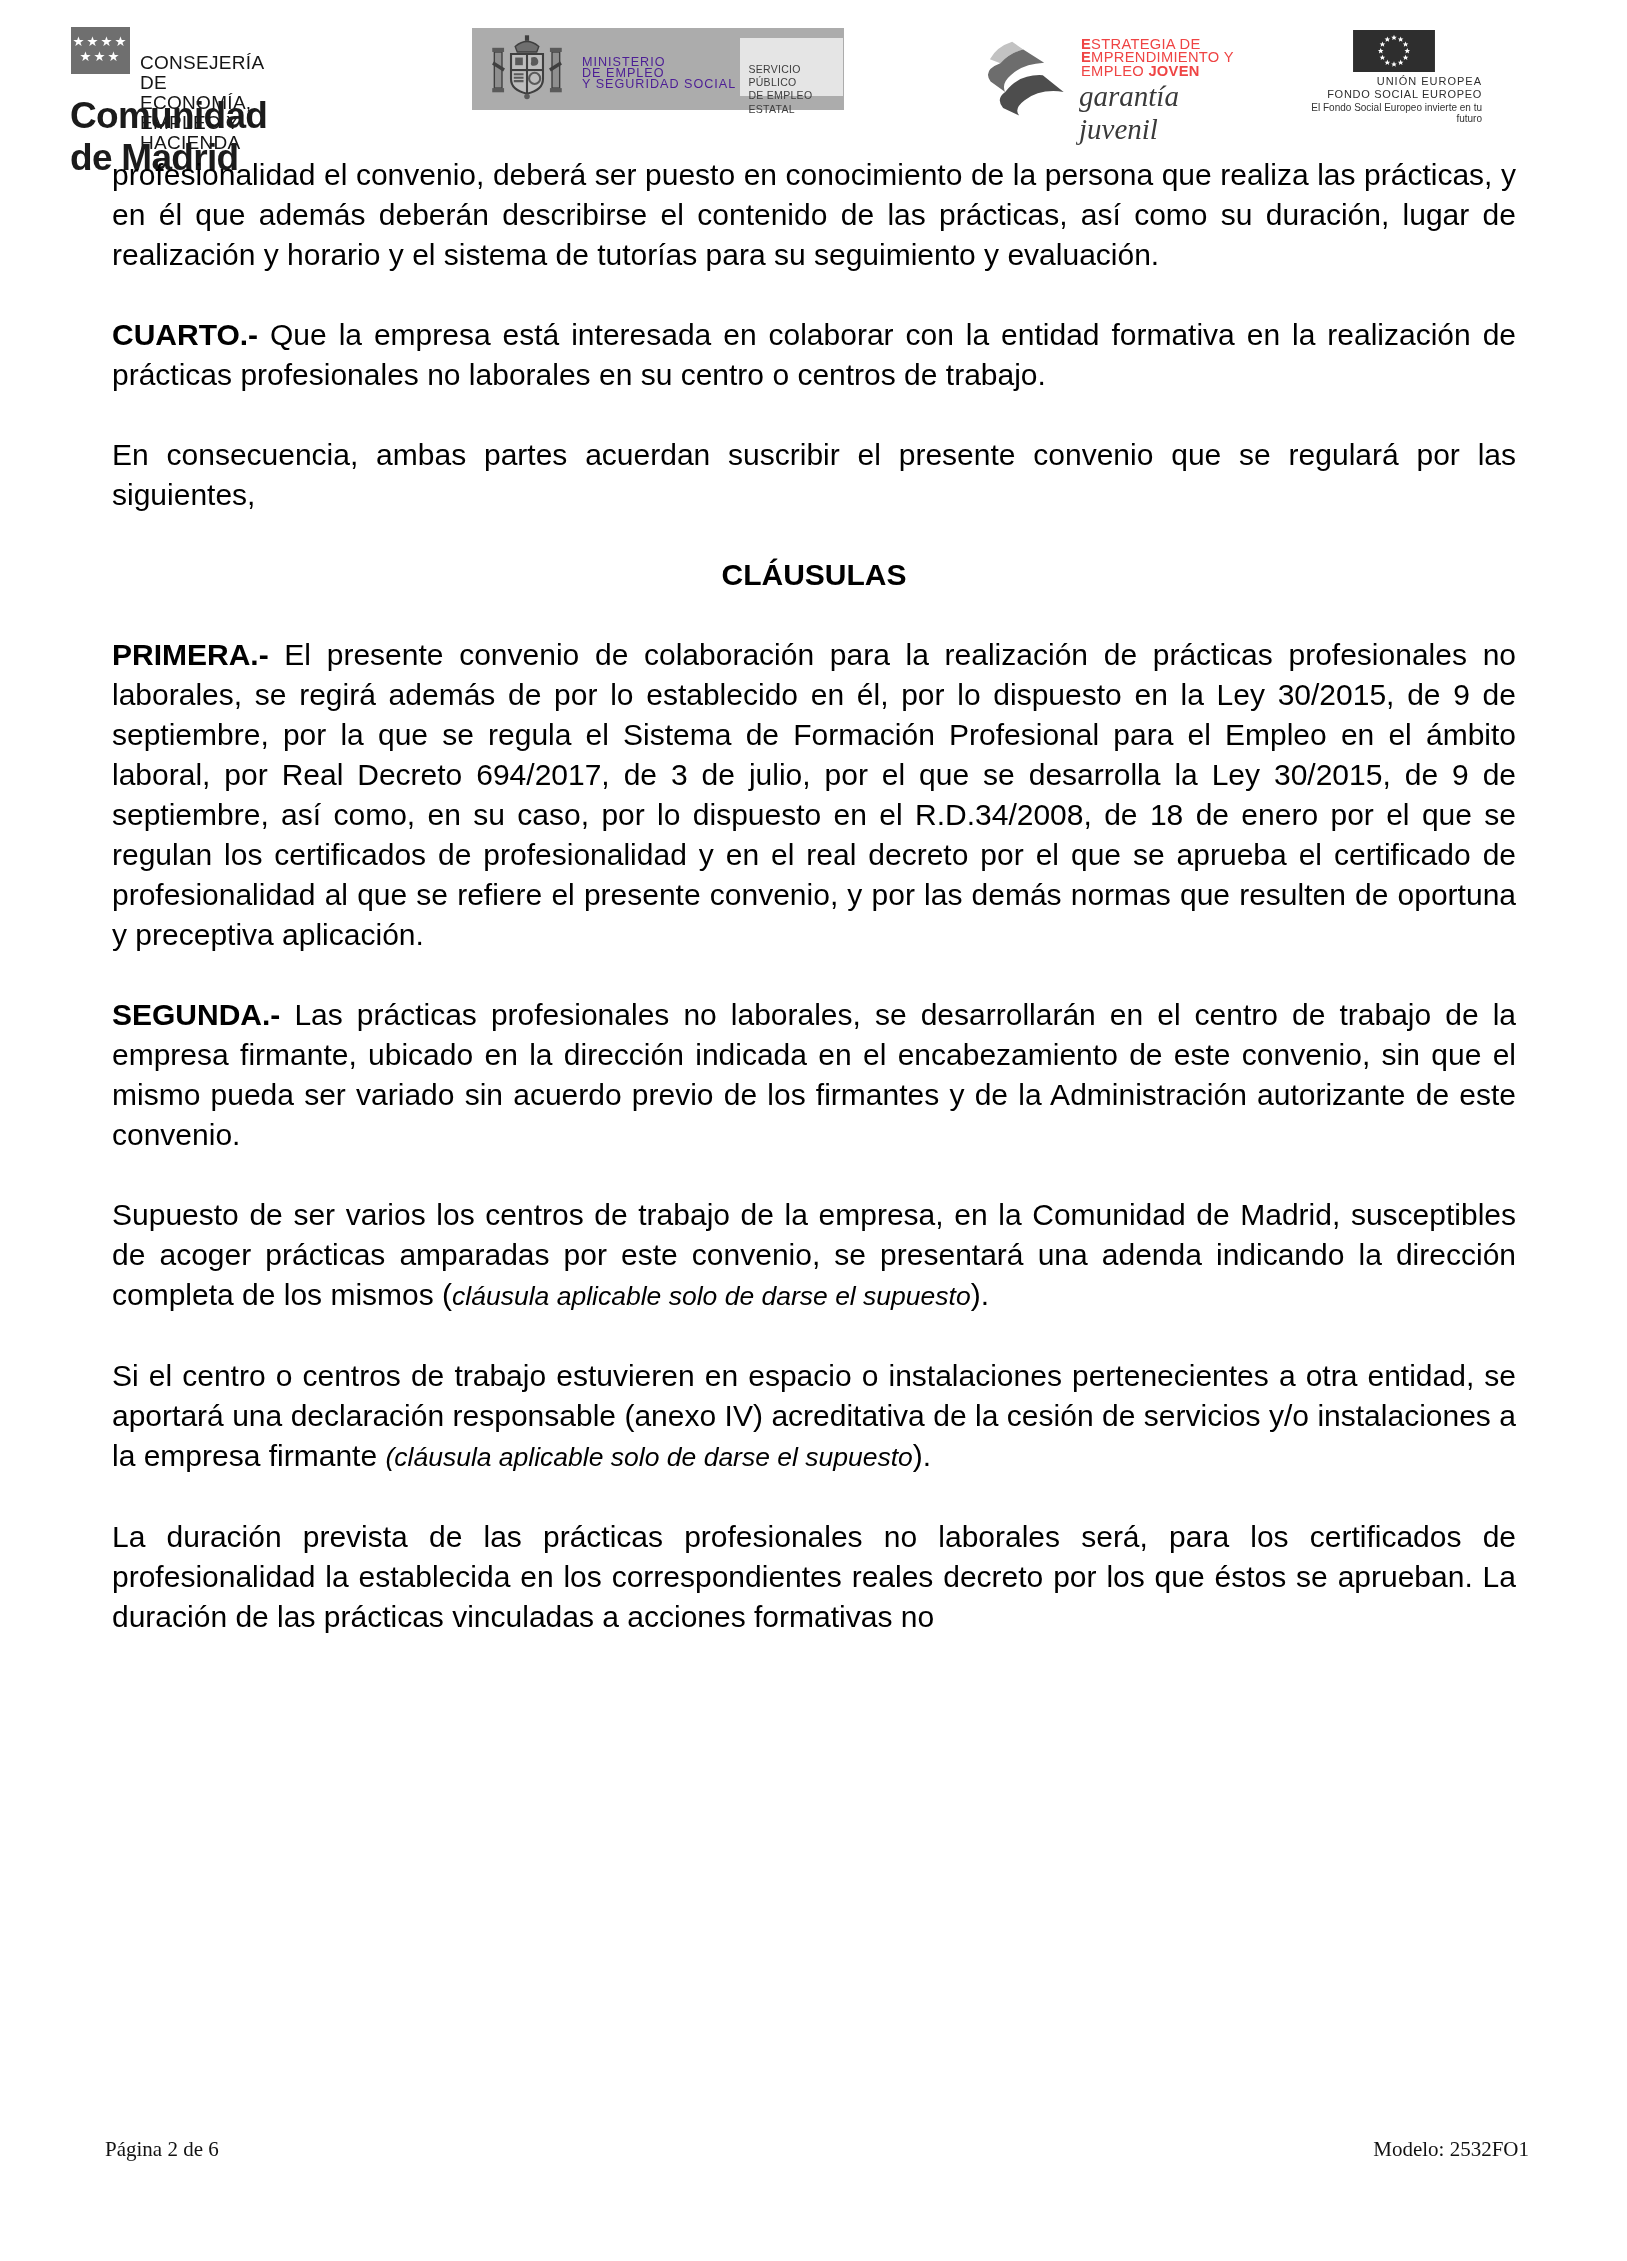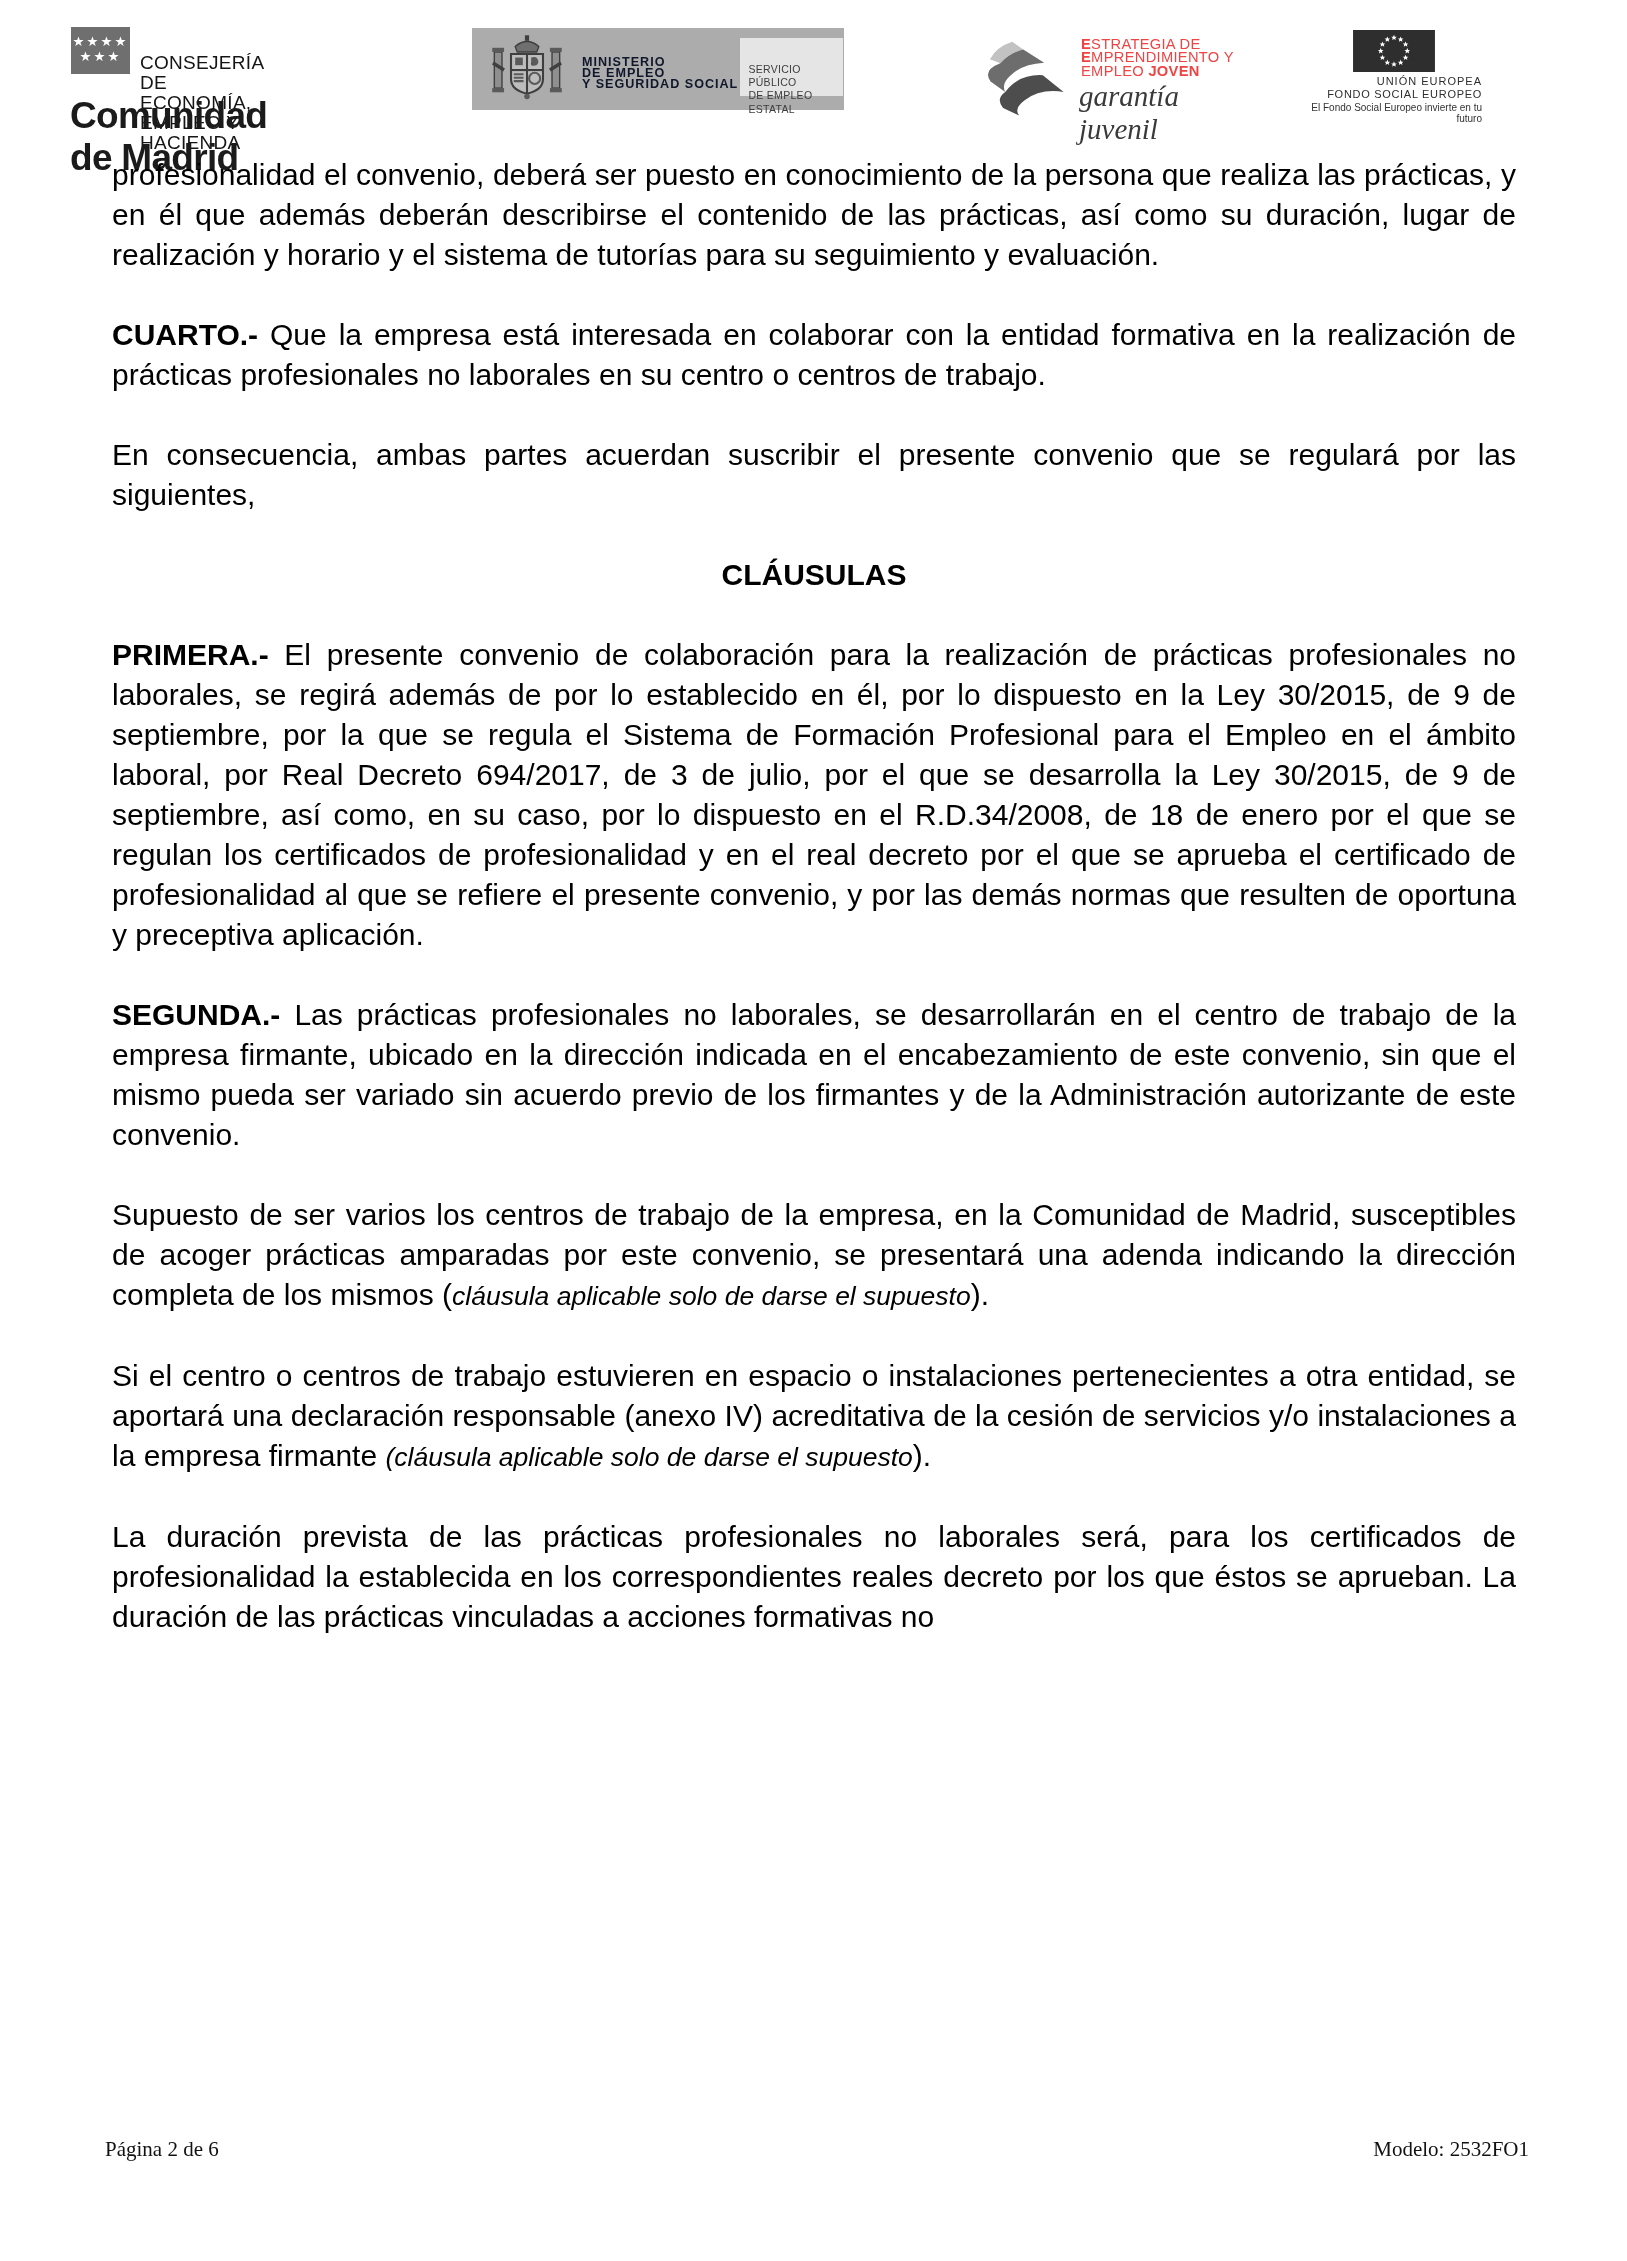--- a/index.html
+++ b/index.html
@@ -18,21 +18,21 @@
   .consejeria{position:absolute;left:140px;top:53px;font-size:19px;line-height:20px;
     color:#151515;letter-spacing:0.3px;}
   .madrid-brand{position:absolute;left:70px;top:95px;font-size:37px;font-weight:bold;
     letter-spacing:-0.7px;color:#1b1b1b;}
   
   .ministerio{position:absolute;left:472px;top:28px;width:372px;height:82px;background:#acacac;}
   .ministerio .sepe-box{position:absolute;left:268px;top:9.8px;width:103px;height:58px;background:#e5e5e5;}
   .sepe-box .sepe-text{position:absolute;left:8.4px;top:25px;font-size:10.5px;line-height:13.3px;
     color:#3d3d3d;letter-spacing:0.3px;}
   .ministerio .min-text{position:absolute;left:110px;top:29px;font-size:12.6px;line-height:11px;
-    color:#0f172a;letter-spacing:1px;font-weight:bold;}
+    color:#4c1d95;letter-spacing:1px;}
   .ministerio .crest{position:absolute;left:14px;top:7px;}
   
   .garantia{position:absolute;left:969px;top:31px;width:293px;height:87px;}
   .garantia .ribbon{position:absolute;left:0;top:0;}
   .garantia .gtext{position:absolute;left:112px;top:7px;font-size:14.7px;line-height:13.3px;
     color:#ef4444;letter-spacing:0.3px;}
   .garantia .gscript{position:absolute;left:110px;top:49px;font-family:"Liberation Serif",serif;
     font-style:italic;font-size:29px;color:#3a3a3a;}
   
   .ue{position:absolute;left:1306px;top:30px;width:176px;text-align:right;}

